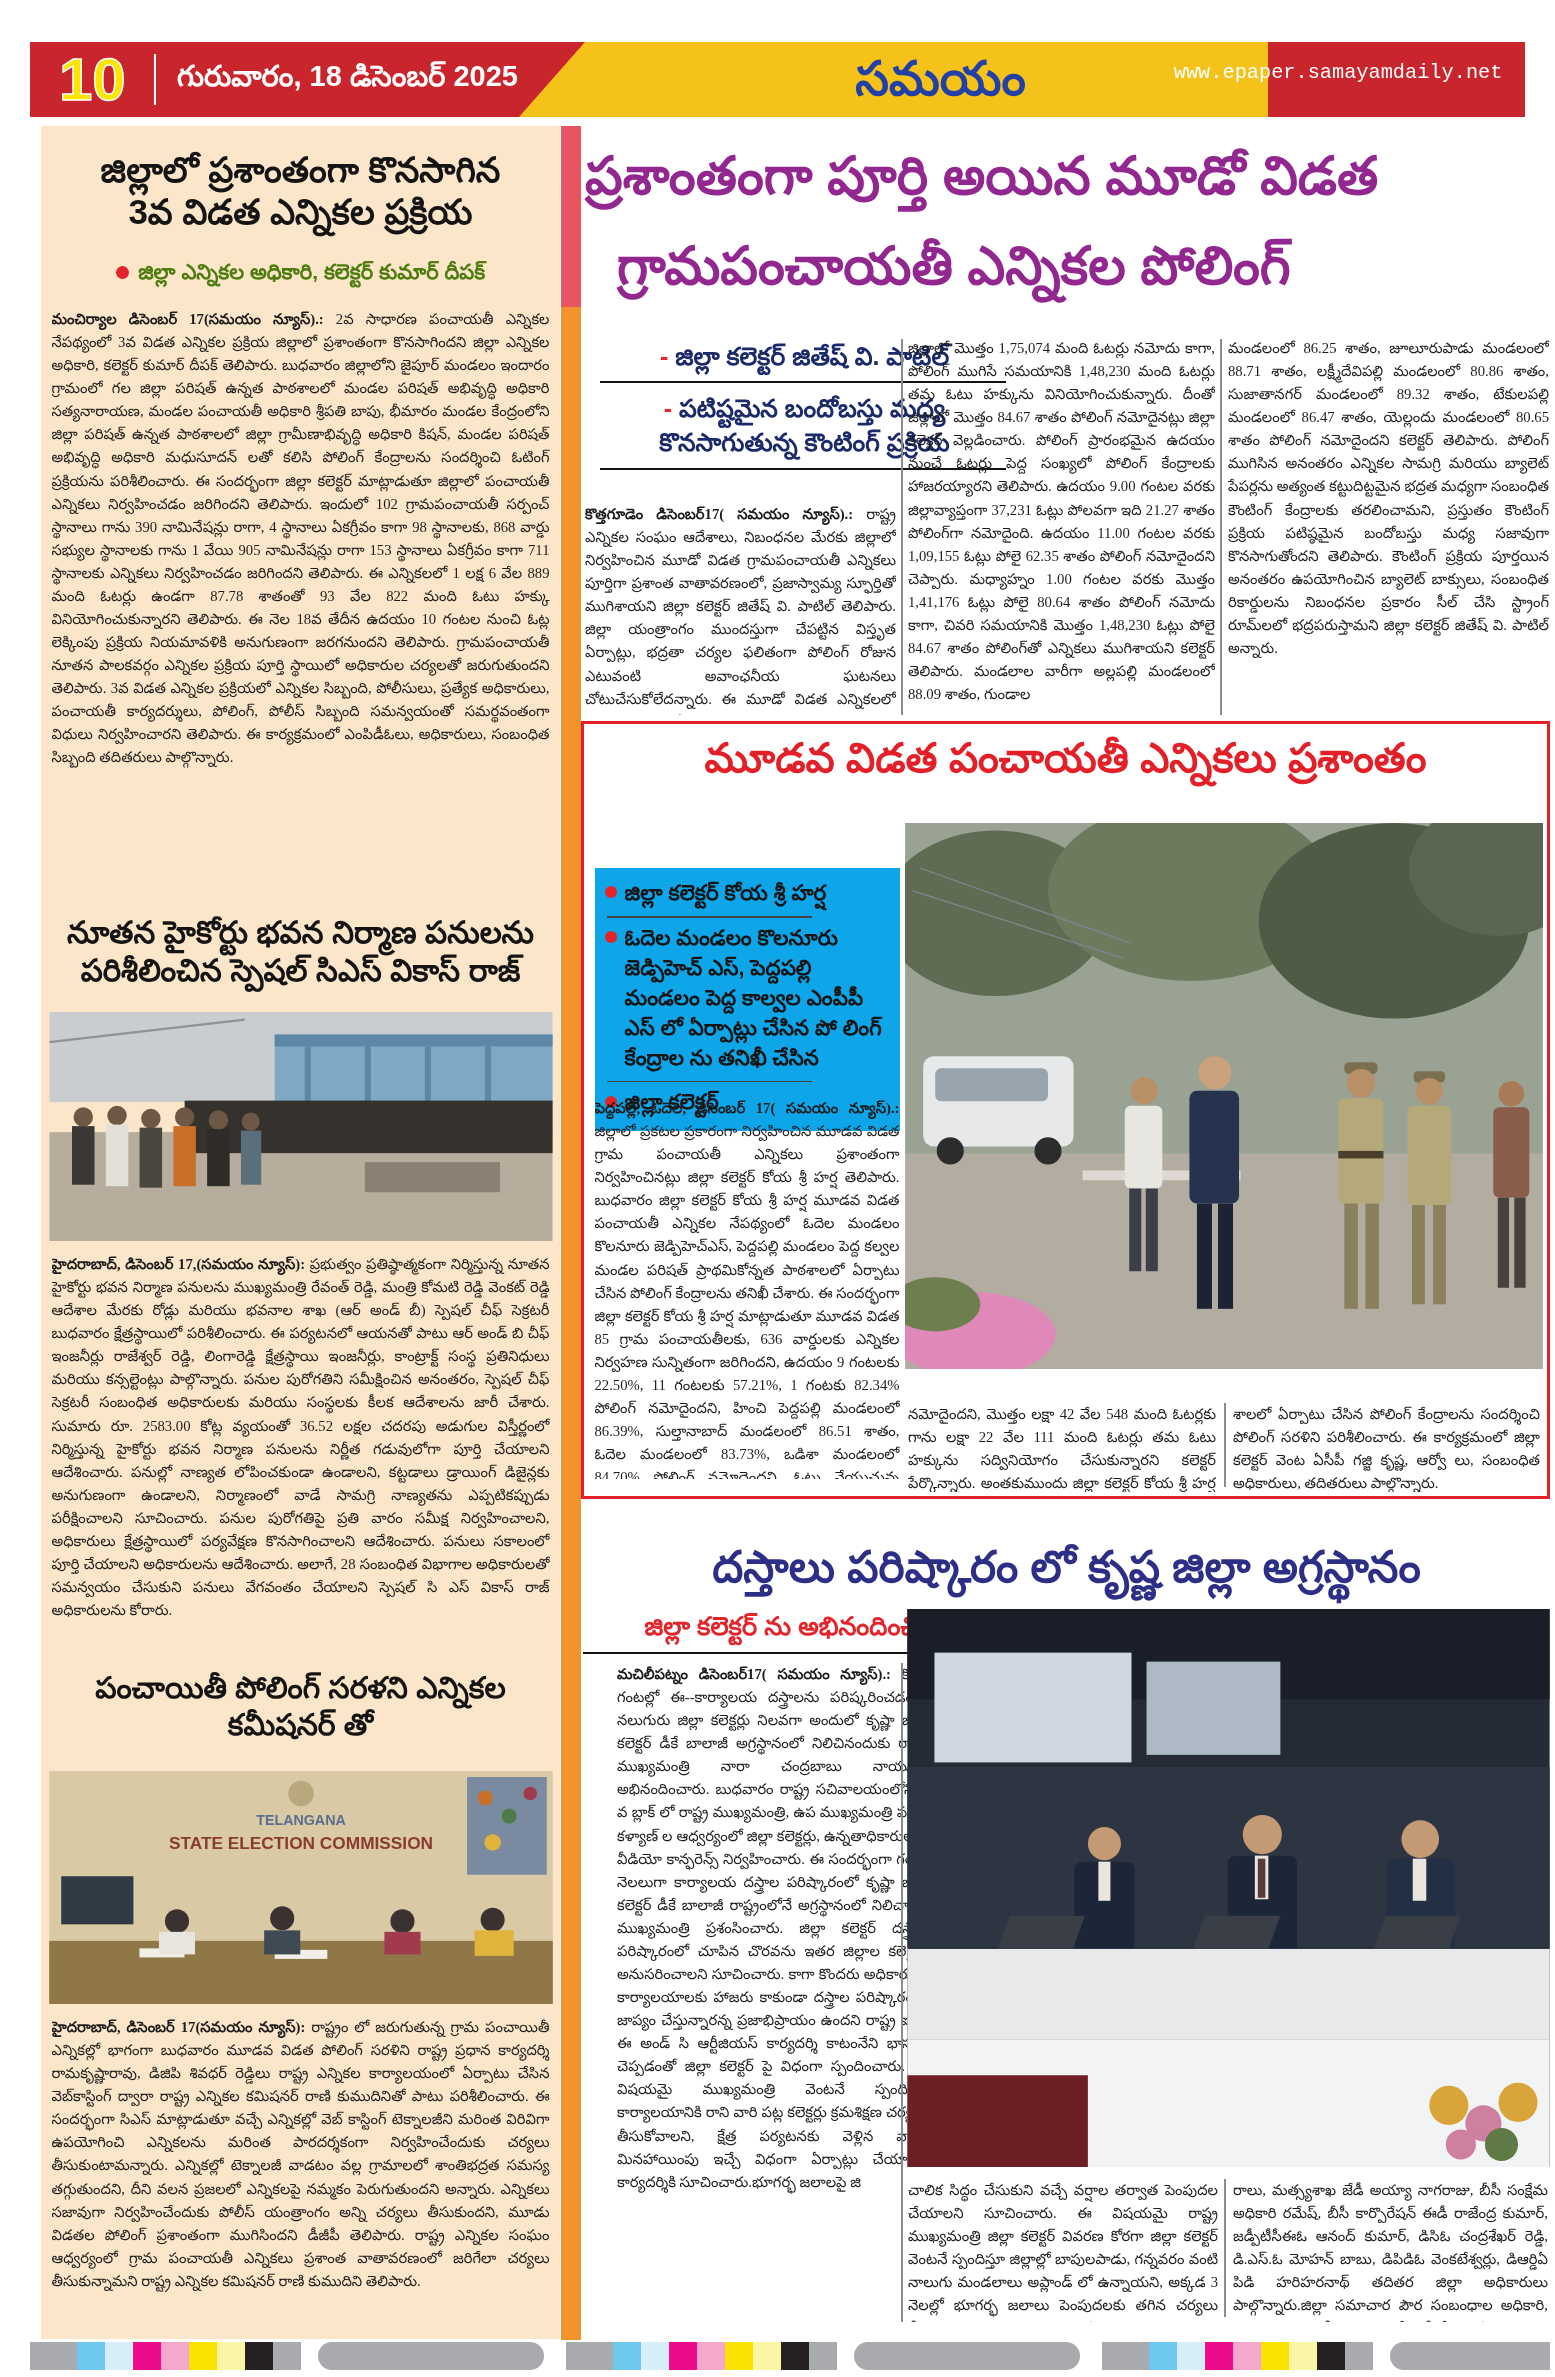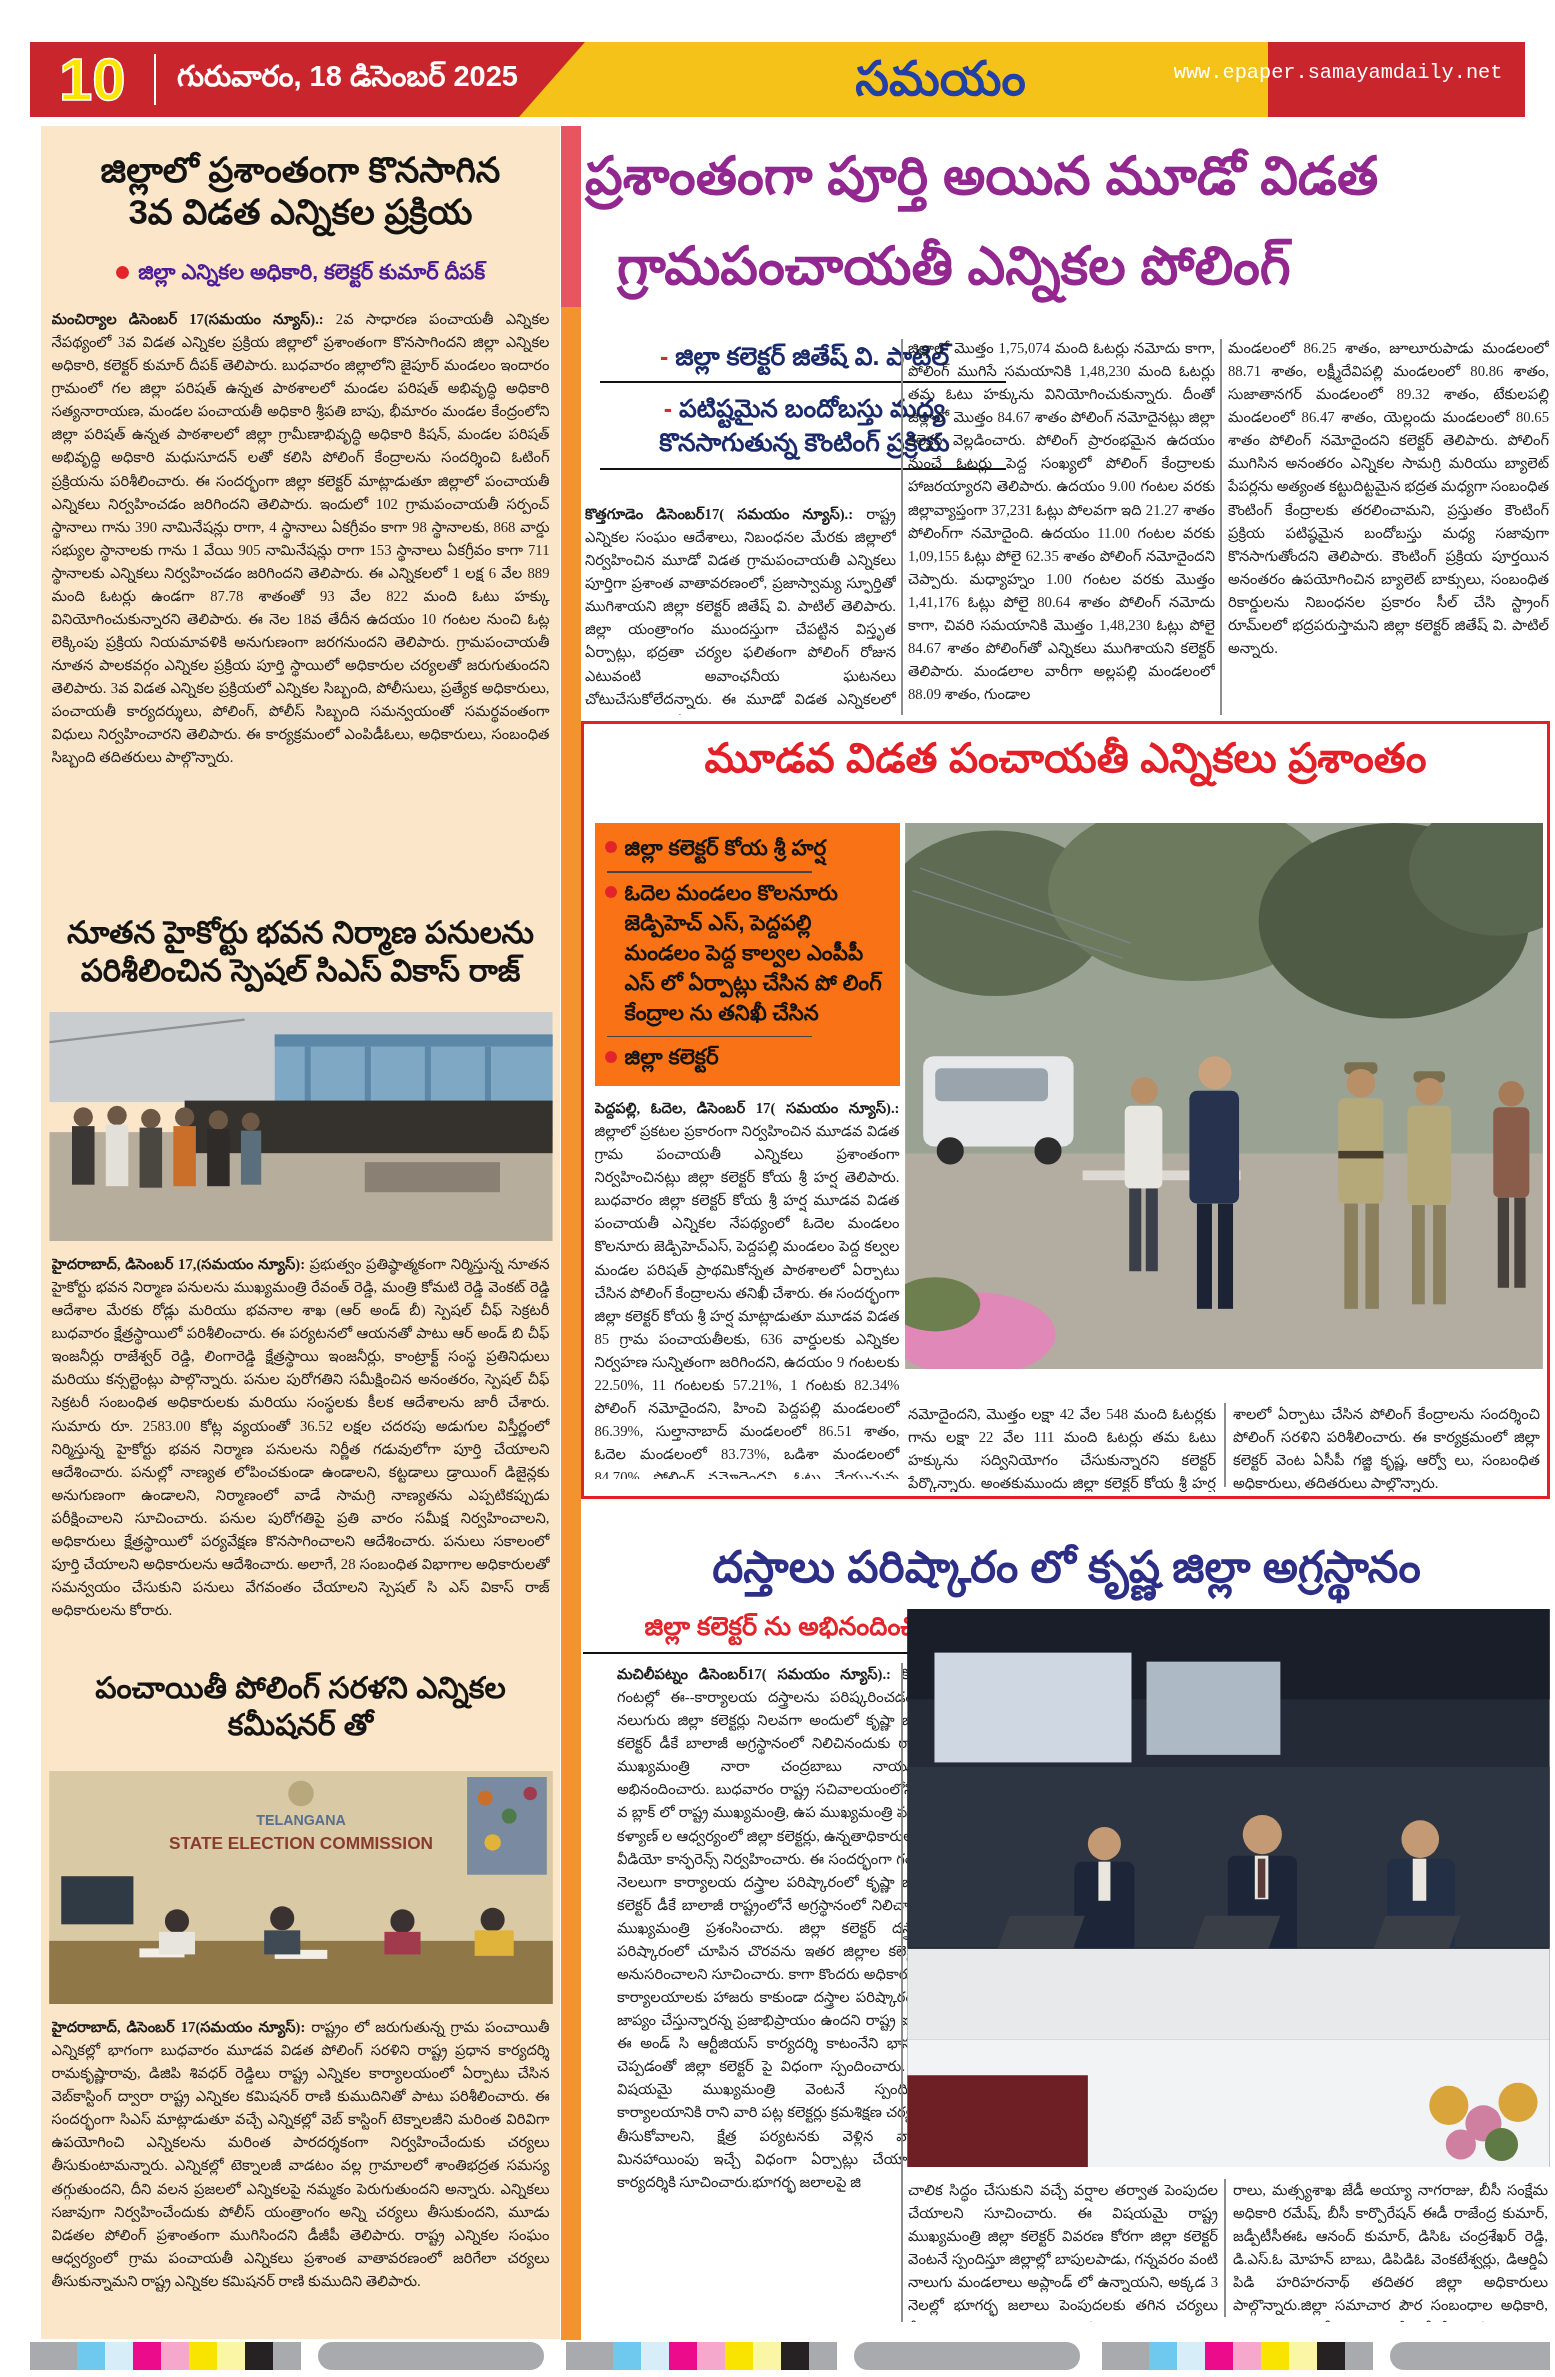--- a/index.html
+++ b/index.html
@@ -22,21 +22,21 @@
   .website{position:absolute;right:22.6px;top:19px;font-family:Liberation Mono, monospace;
            font-size:20.3px;color:#ffffff;}
 
   
   .leftcol{left:41px;top:126px;width:519px;height:2213px;background:#fce6c9;padding:0;}
   .band-red{left:561px;top:126px;width:19.6px;height:181px;background:#e85560;}
   .band-orange{left:561px;top:307px;width:19.6px;height:2033px;background:#f2932d;}
 
   .lc-h1{font-family:"Liberation Sans",sans-serif;font-weight:800;color:#141414;
          text-align:center;line-height:1.22;}
-  .kicker{font-family:"Liberation Sans",sans-serif;font-weight:700;color:#4c1d95;
+  .kicker{font-family:"Liberation Sans",sans-serif;font-weight:700;color:#4d7c0f;
           font-size:21px;text-align:center;}
   .kicker::before{content:"";display:inline-block;width:13.5px;height:13.5px;border-radius:50%;
                   background:#e3242b;margin-right:9px;}
   .body-text{font-size:14.7px;line-height:1.57;text-align:justify;color:#1c1c1c;overflow:hidden;}
   .dateline{font-weight:700;}
   .lc-photo{display:block;}
 
   
   .main-h{font-family:"Liberation Sans",sans-serif;font-weight:800;color:#92278f;
           font-size:53px;line-height:1.0;white-space:nowrap;}
@@ -44,21 +44,21 @@
   .byline{font-family:"Liberation Sans",sans-serif;font-weight:800;color:#1b2a6b;
           font-size:25px;line-height:1.35;text-align:center;}
   .byline .dash{color:#e3242b;font-weight:800;}
   .rule{background:#111;height:1.5px;}
   .vrule{background:#8c8c8c;width:1.5px;}
 
   
   .redbox{left:581px;top:721px;width:969px;height:778px;border:3px solid #e32028;background:#fff;box-sizing:border-box;}
   .rb-head{font-family:"Liberation Sans",sans-serif;font-weight:800;color:#e32028;
            font-size:41px;text-align:center;}
-  .pinkbox{background:#f97316;}
+  .pinkbox{background:#0ea5e9;margin-top:45px;}
   .pb-item{font-family:"Liberation Sans",sans-serif;font-weight:700;color:#141414;
            font-size:21.4px;line-height:1.4;padding:6px 4.5px 7.5px 4.5px;display:flex;}
   .pb-item::before{content:"";flex:0 0 12px;width:12px;height:12px;border-radius:50%;
                    background:#e3242b;margin:7.5px 7.5px 0 0;}
   .pb-sep{border-bottom:1.5px solid #444;width:70%;margin-left:6px;}
 
   
   .bot-h{font-family:"Liberation Sans",sans-serif;font-weight:800;color:#2c2f85;
          font-size:44px;text-align:center;white-space:nowrap;}
   .subhead{font-family:"Liberation Sans",sans-serif;font-weight:800;color:#e3242b;

